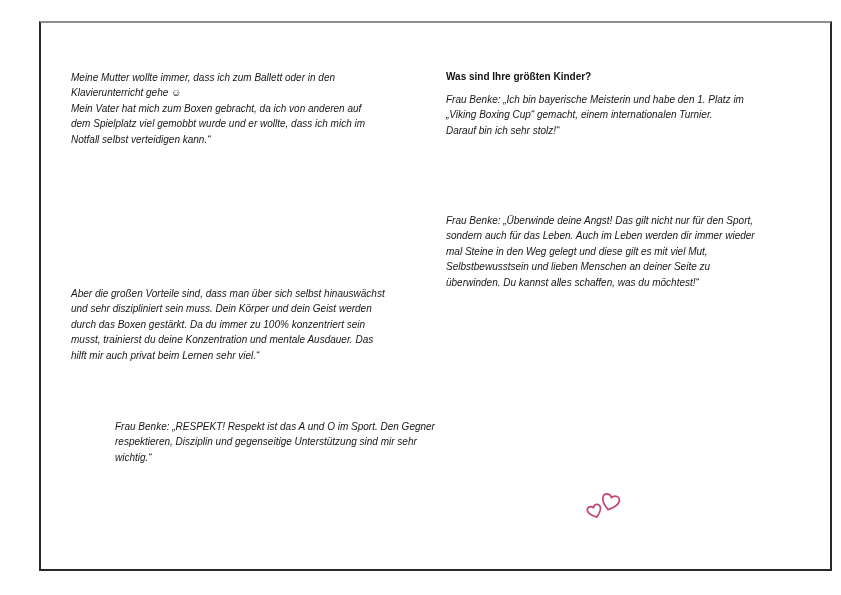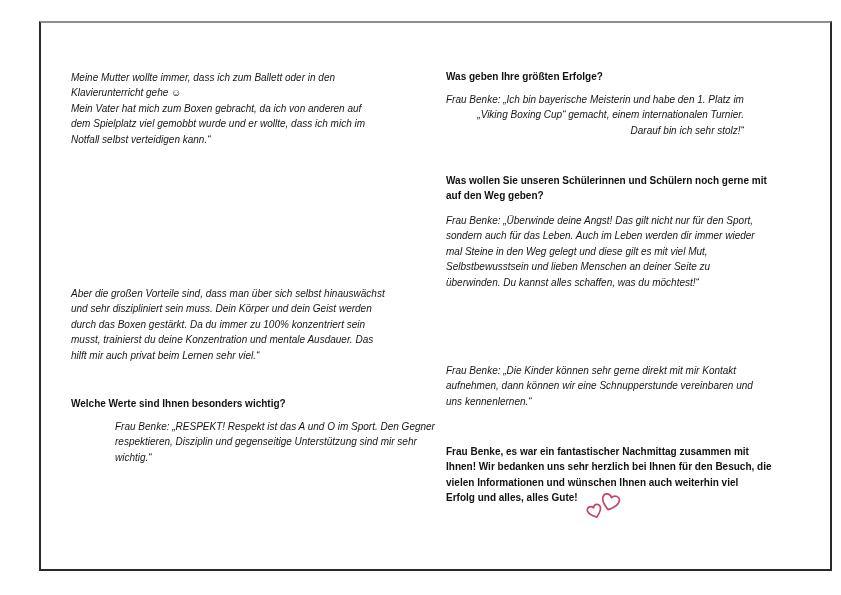--- a/index.html
+++ b/index.html
@@ -34,50 +34,40 @@
 Notfall selbst verteidigen kann.“</div>
 
 
 
   <div class="blk a" style="left:57px;top:286px;font-style:italic;">Aber die großen Vorteile sind, dass man über sich selbst hinauswächst
 und sehr diszipliniert sein muss. Dein Körper und dein Geist werden
 durch das Boxen gestärkt. Da du immer zu 100% konzentriert sein
 musst, trainierst du deine Konzentration und mentale Ausdauer. Das
 hilft mir auch privat beim Lernen sehr viel.“</div>
 
-  <div class="blk q" style="left:57px;top:396px;">Welche Werte sind Ihnen besonders wichtig?</div>
 
   <div class="blk a" style="left:57px;top:419px;margin-left:44px;">Frau Benke: „RESPEKT! Respekt ist das A und O im Sport. Den Gegner
 respektieren, Disziplin und gegenseitige Unterstützung sind mir sehr
 wichtig.“</div>
 
-  <div class="blk q" style="left:432px;top:69px;">Was geben Ihre größten Erfolge?</div>
+  <div class="blk q" style="left:432px;top:69px;">Was sind Ihre größten Kinder?</div>
 
-  <div class="blk a" style="left:432px;top:92px;text-align:right;">Frau Benke: „Ich bin bayerische Meisterin und habe den 1. Platz im
+  <div class="blk a" style="left:432px;top:92px;">Frau Benke: „Ich bin bayerische Meisterin und habe den 1. Platz im
 „Viking Boxing Cup“ gemacht, einem internationalen Turnier.
 Darauf bin ich sehr stolz!“</div>
 
-  <div class="blk q" style="left:432px;top:173px;">Was wollen Sie unseren Schülerinnen und Schülern noch gerne mit
-auf den Weg geben?</div>
 
   <div class="blk a" style="left:432px;top:213px;">Frau Benke: „Überwinde deine Angst! Das gilt nicht nur für den Sport,
 sondern auch für das Leben. Auch im Leben werden dir immer wieder
 mal Steine in den Weg gelegt und diese gilt es mit viel Mut,
 Selbstbewusstsein und lieben Menschen an deiner Seite zu
 überwinden. Du kannst alles schaffen, was du möchtest!“</div>
 
 
-  <div class="blk a" style="left:432px;top:363px;">Frau Benke: „Die Kinder können sehr gerne direkt mit mir Kontakt
-aufnehmen, dann können wir eine Schnupperstunde vereinbaren und
-uns kennenlernen.“</div>
 
-  <div class="blk q" style="left:432px;top:444px;">Frau Benke, es war ein fantastischer Nachmittag zusammen mit
-Ihnen! Wir bedanken uns sehr herzlich bei Ihnen für den Besuch, die
-vielen Informationen und wünschen Ihnen auch weiterhin viel
-Erfolg und alles, alles Gute!</div>
 
   <svg class="hearts" viewBox="0 0 42 40">
     <g fill="none" stroke-width="1.7" stroke-linecap="round" stroke-linejoin="round" stroke="#c2476b">
       <path transform="rotate(-20 11 25)" d="M11 20.5 C 9.2 17.2, 4.5 17.8, 4.3 21.5 C 4.1 25, 8.5 28.6, 11 30.4 C 13.5 28.6, 17.9 25, 17.7 21.5 C 17.5 17.8, 12.8 17.2, 11 20.5 Z"></path>
       <path transform="rotate(16 26 16)" d="M26 10.5 C 23.8 6.4, 17.8 7.2, 17.6 11.8 C 17.4 16.2, 23 20.9, 26 22.9 C 29 20.9, 34.6 16.2, 34.4 11.8 C 34.2 7.2, 28.2 6.4, 26 10.5 Z"></path>
     </g>
   </svg>
 </div>
 
 </body></html>

